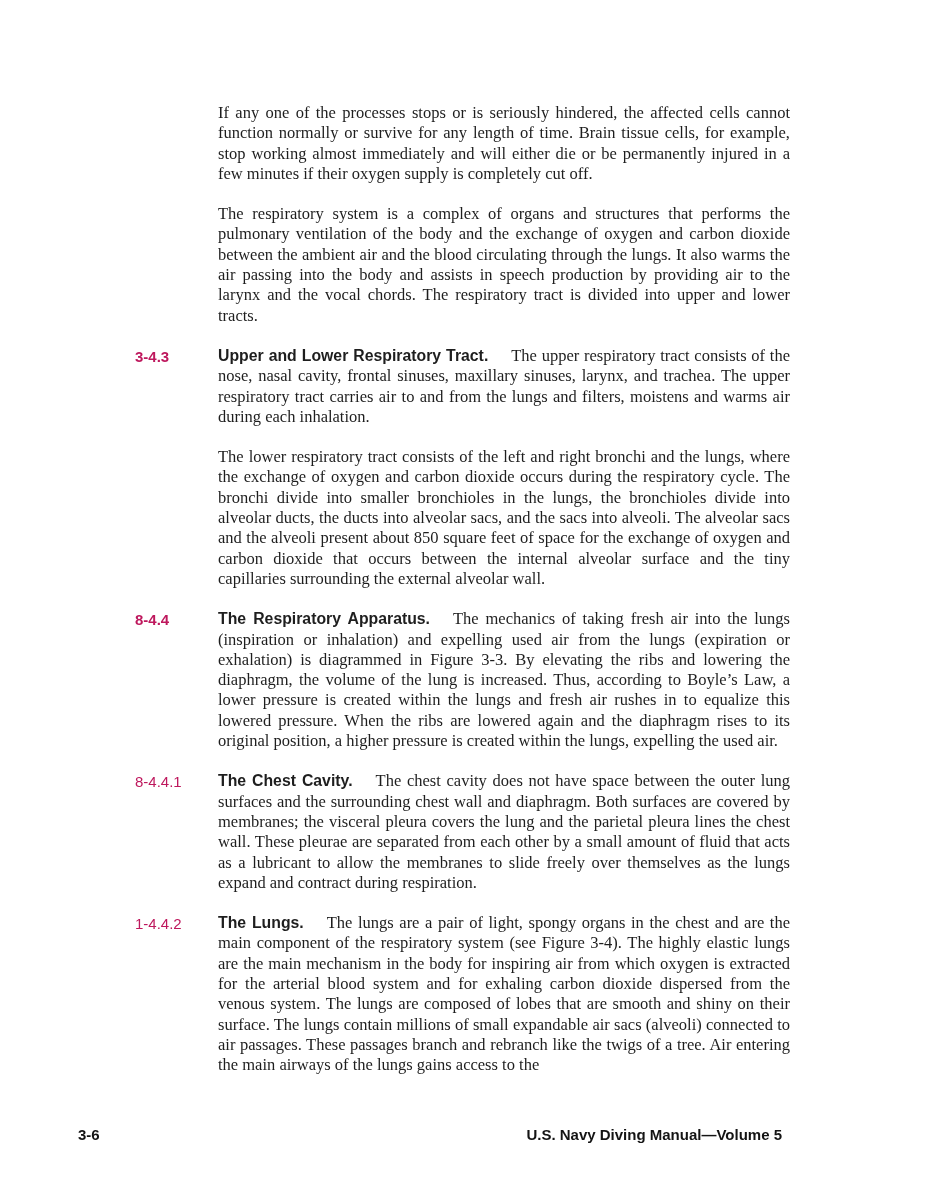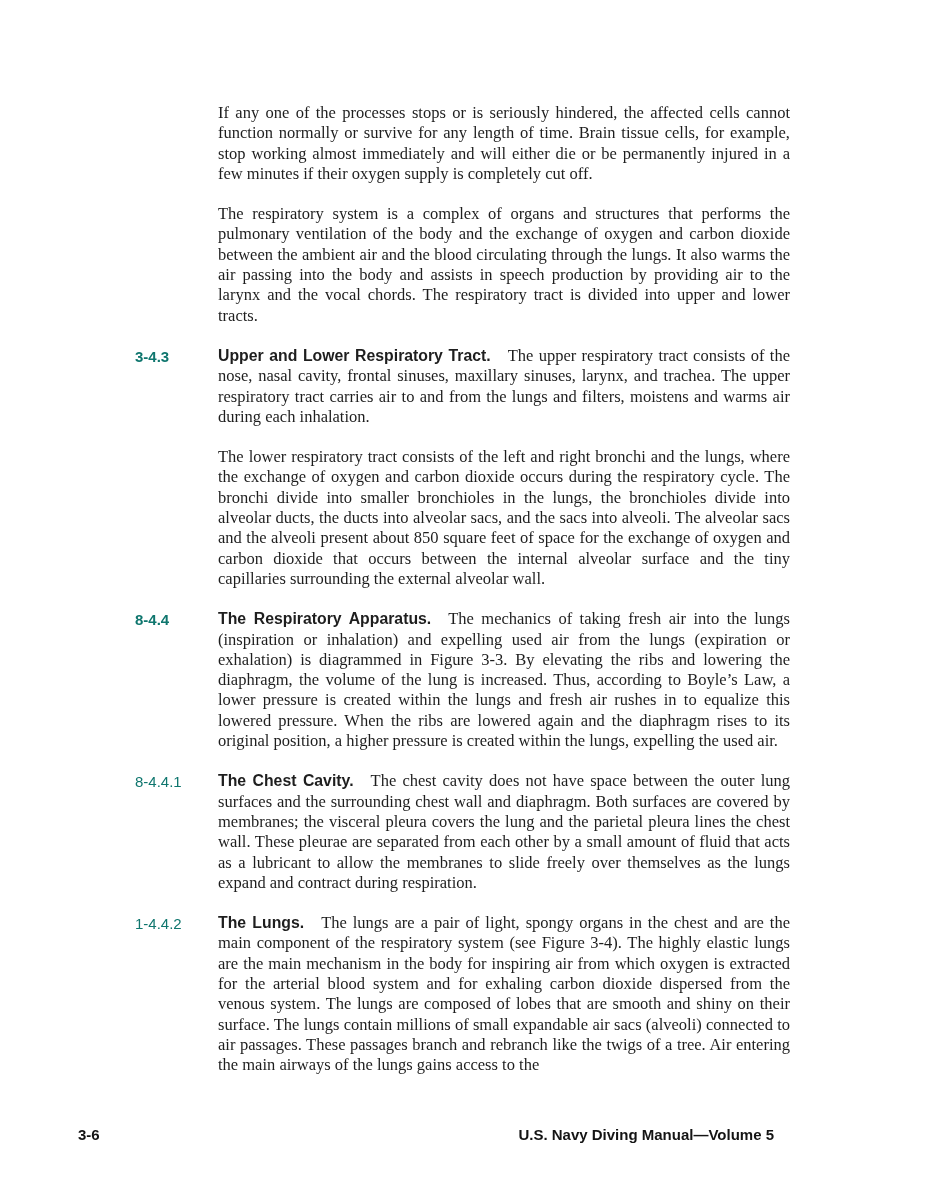--- a/index.html
+++ b/index.html
@@ -15,45 +15,45 @@
     padding: 103px 136px 0 135px;
   }
   .row {
     display: flex;
     margin-bottom: 20px;
   }
   .num {
     flex: 0 0 83px;
     font-family: "Liberation Sans", sans-serif;
     font-size: 15px;
-    color: #0f766e;
+    color: #be185d;
     padding-top: 2px;
     white-space: nowrap;
   }
   .num.bold { font-weight: 700; }
   .body {
     margin: 0;
     flex: 1;
     font-family: "Liberation Serif", serif;
     font-size: 16.5px;
     line-height: 20.3px;
     text-align: justify;
     color: #1e1e1e;
   }
   .heading {
     font-family: "Liberation Sans", sans-serif;
     font-weight: 700;
     font-size: 15.8px;
-    margin-right: 17px;
+    margin-right: 23px;
   }
   .footer {
     position: absolute;
     top: 1126px;
     left: 78px;
-    right: 152px;
+    right: 144px;
     display: flex;
     justify-content: space-between;
     align-items: baseline;
     font-family: "Liberation Sans", sans-serif;
     font-weight: 700;
     font-size: 15px;
     color: #141414;
   }
 </style>
 </head>

